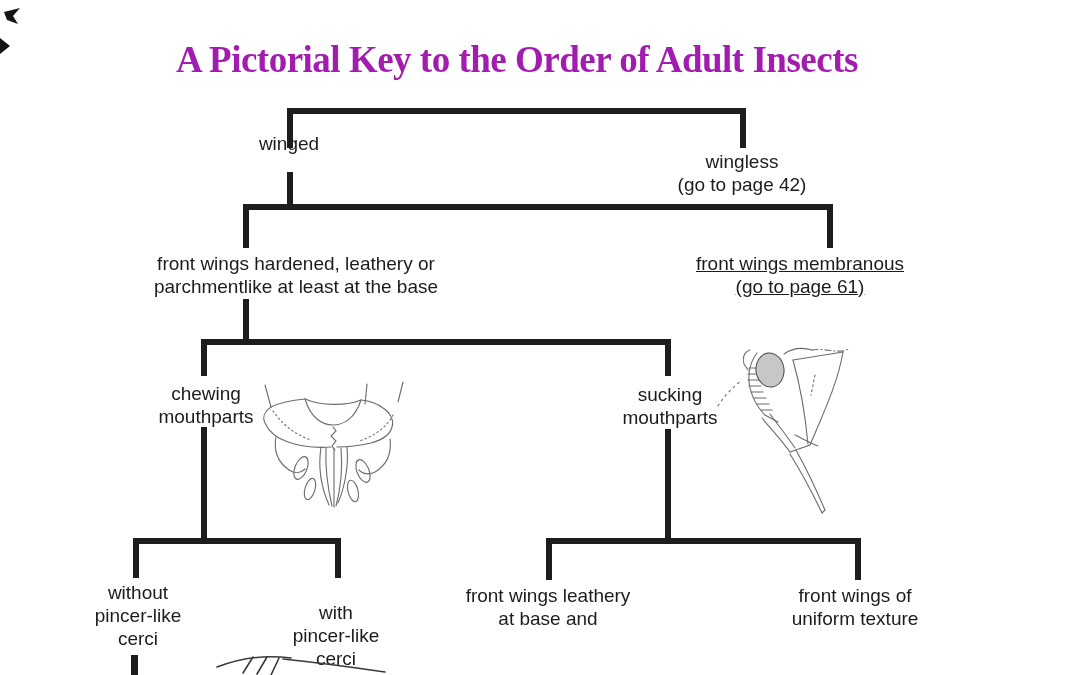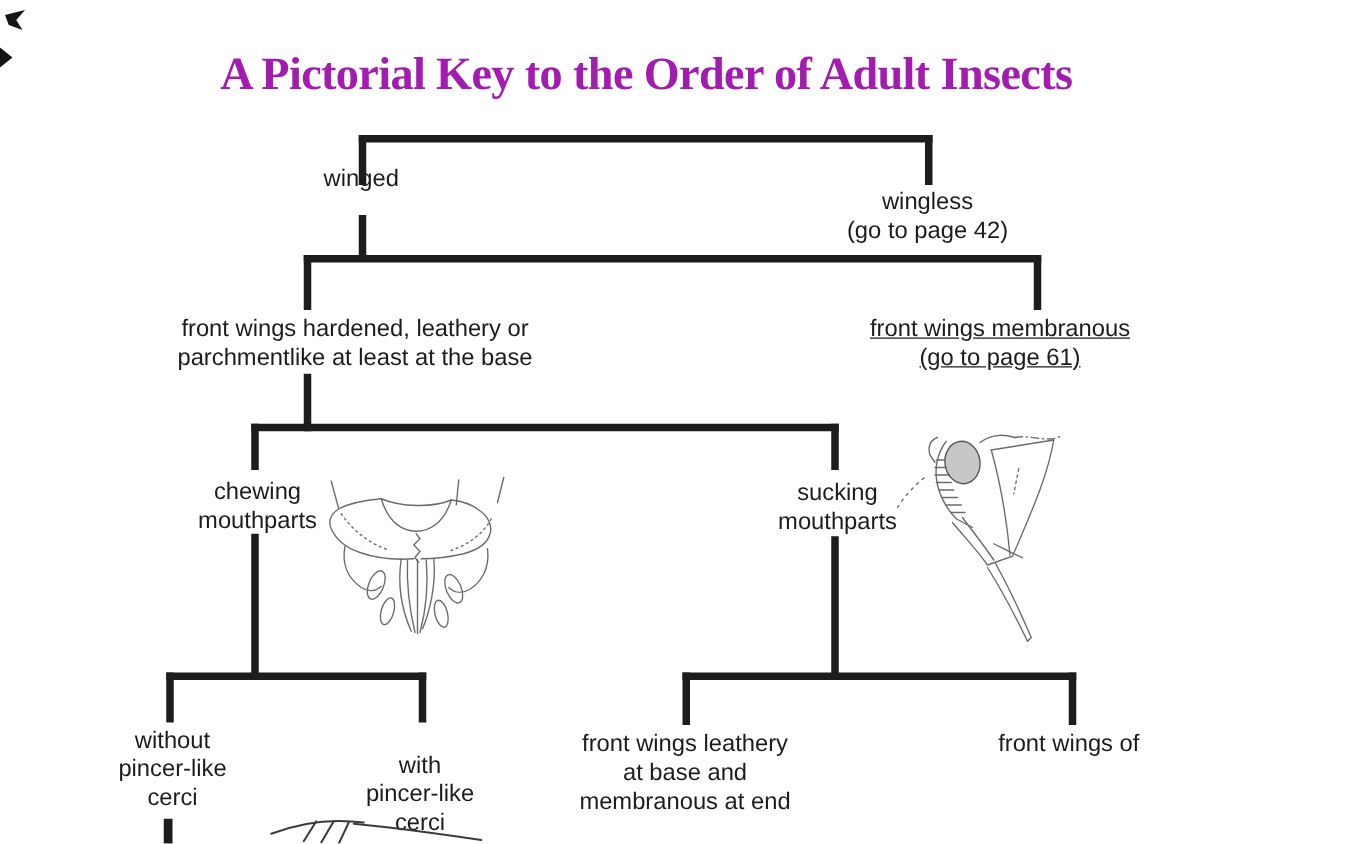--- a/index.html
+++ b/index.html
@@ -57,21 +57,21 @@
 
   <div class="label" style="left:289px;top:132px;">
     <span>winged</span>
   </div>
 
   <div class="label" style="left:742px;top:150px;">
     <span>wingless</span>
     <span>(go to page 42)</span>
   </div>
 
-  <div class="label" style="left:284px;top:252px;">
+  <div class="label" style="left:296px;top:252px;">
     <span>front wings hardened, leathery or</span>
     <span>parchmentlike at least at the base</span>
   </div>
 
   <div class="label" style="left:800px;top:252px;text-decoration:underline;">
     <span>front wings membranous</span>
     <span>(go to page 61)</span>
   </div>
 
   <div class="label" style="left:206px;top:382px;">
@@ -92,25 +92,25 @@
 
   <div class="label" style="left:336px;top:581px;margin-top:20px;">
     <span>with</span>
     <span>pincer-like</span>
     <span>cerci</span>
   </div>
 
   <div class="label" style="left:548px;top:584px;">
     <span>front wings leathery</span>
     <span>at base and</span>
-    <span>membranous at end</span>
   </div>
 
   <div class="label" style="left:855px;top:584px;">
     <span>front wings of</span>
+    <span>uniform texture</span>
   </div>
 
   <svg class="sketch" style="left:259px;top:379px;" width="150" height="133" viewBox="0 0 150 133">
     <g stroke="#6b6b6b" stroke-width="1.1" fill="none" stroke-linecap="round">
       <path d="M6,6 L12,28"></path>
       <path d="M108,5 L106,25"></path>
       <path d="M144,3 L139,23"></path>
       <path d="M12,28 C20,24 34,21 46,20"></path>
       <path d="M46,20 C52,40 64,46 74,46 C84,46 96,40 102,21"></path>
       <path d="M46,20 C62,27 88,27 102,21"></path>

